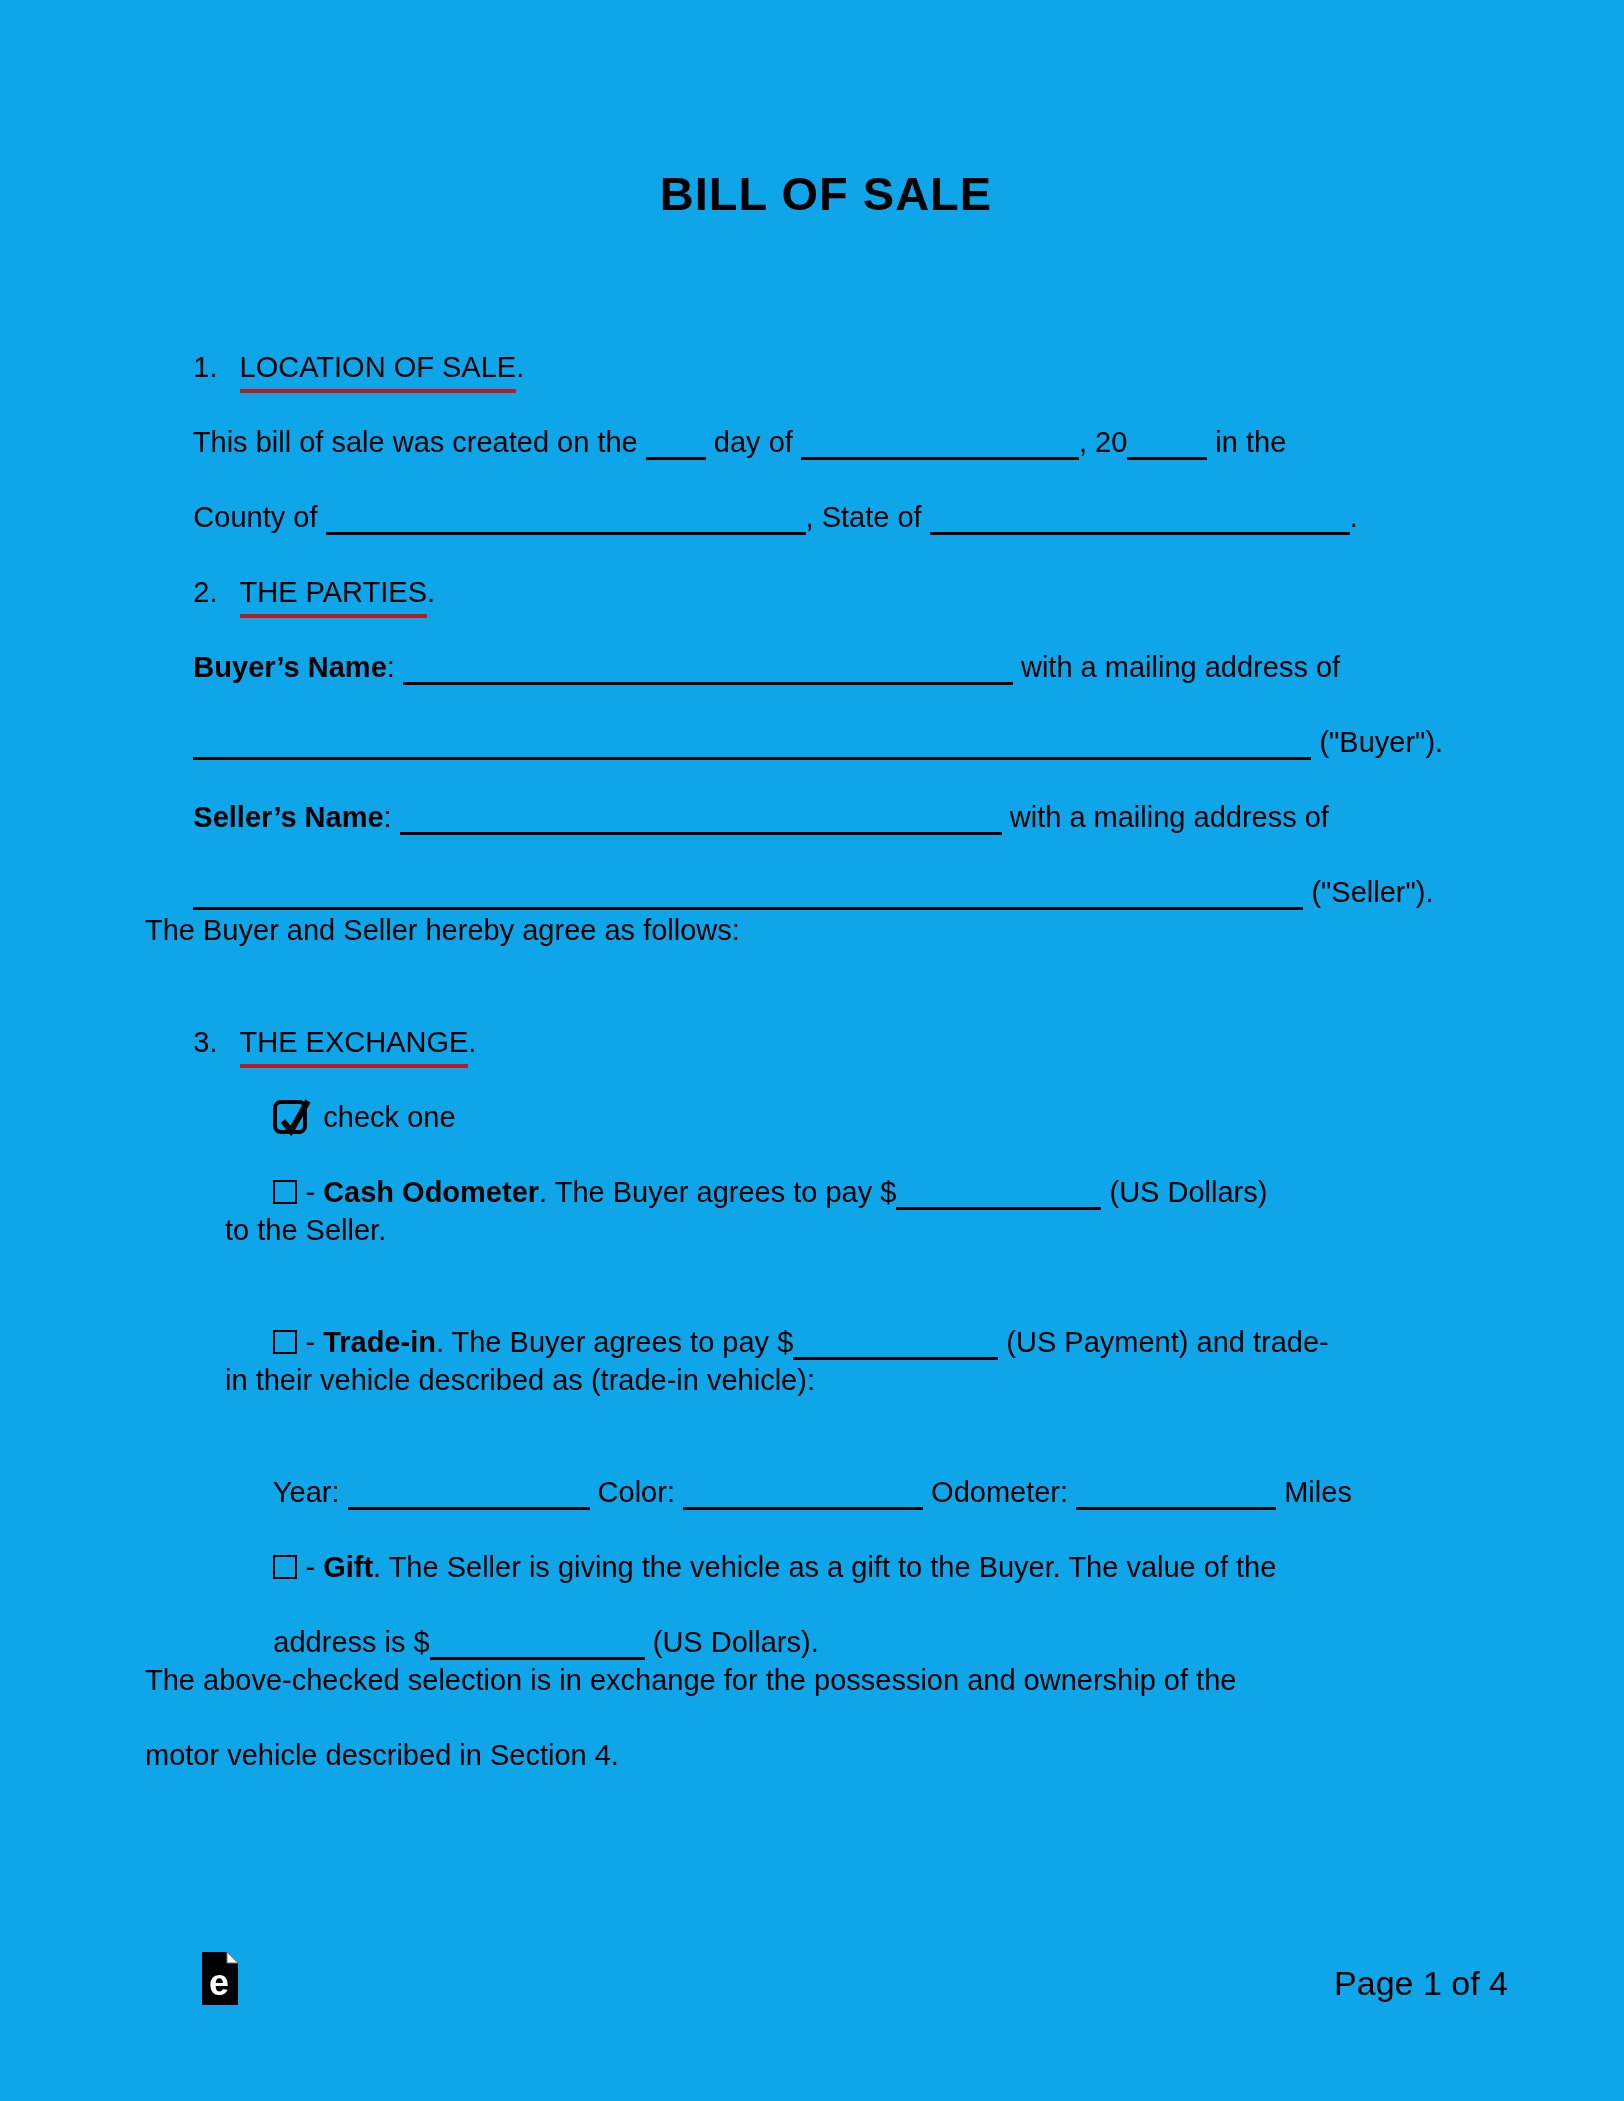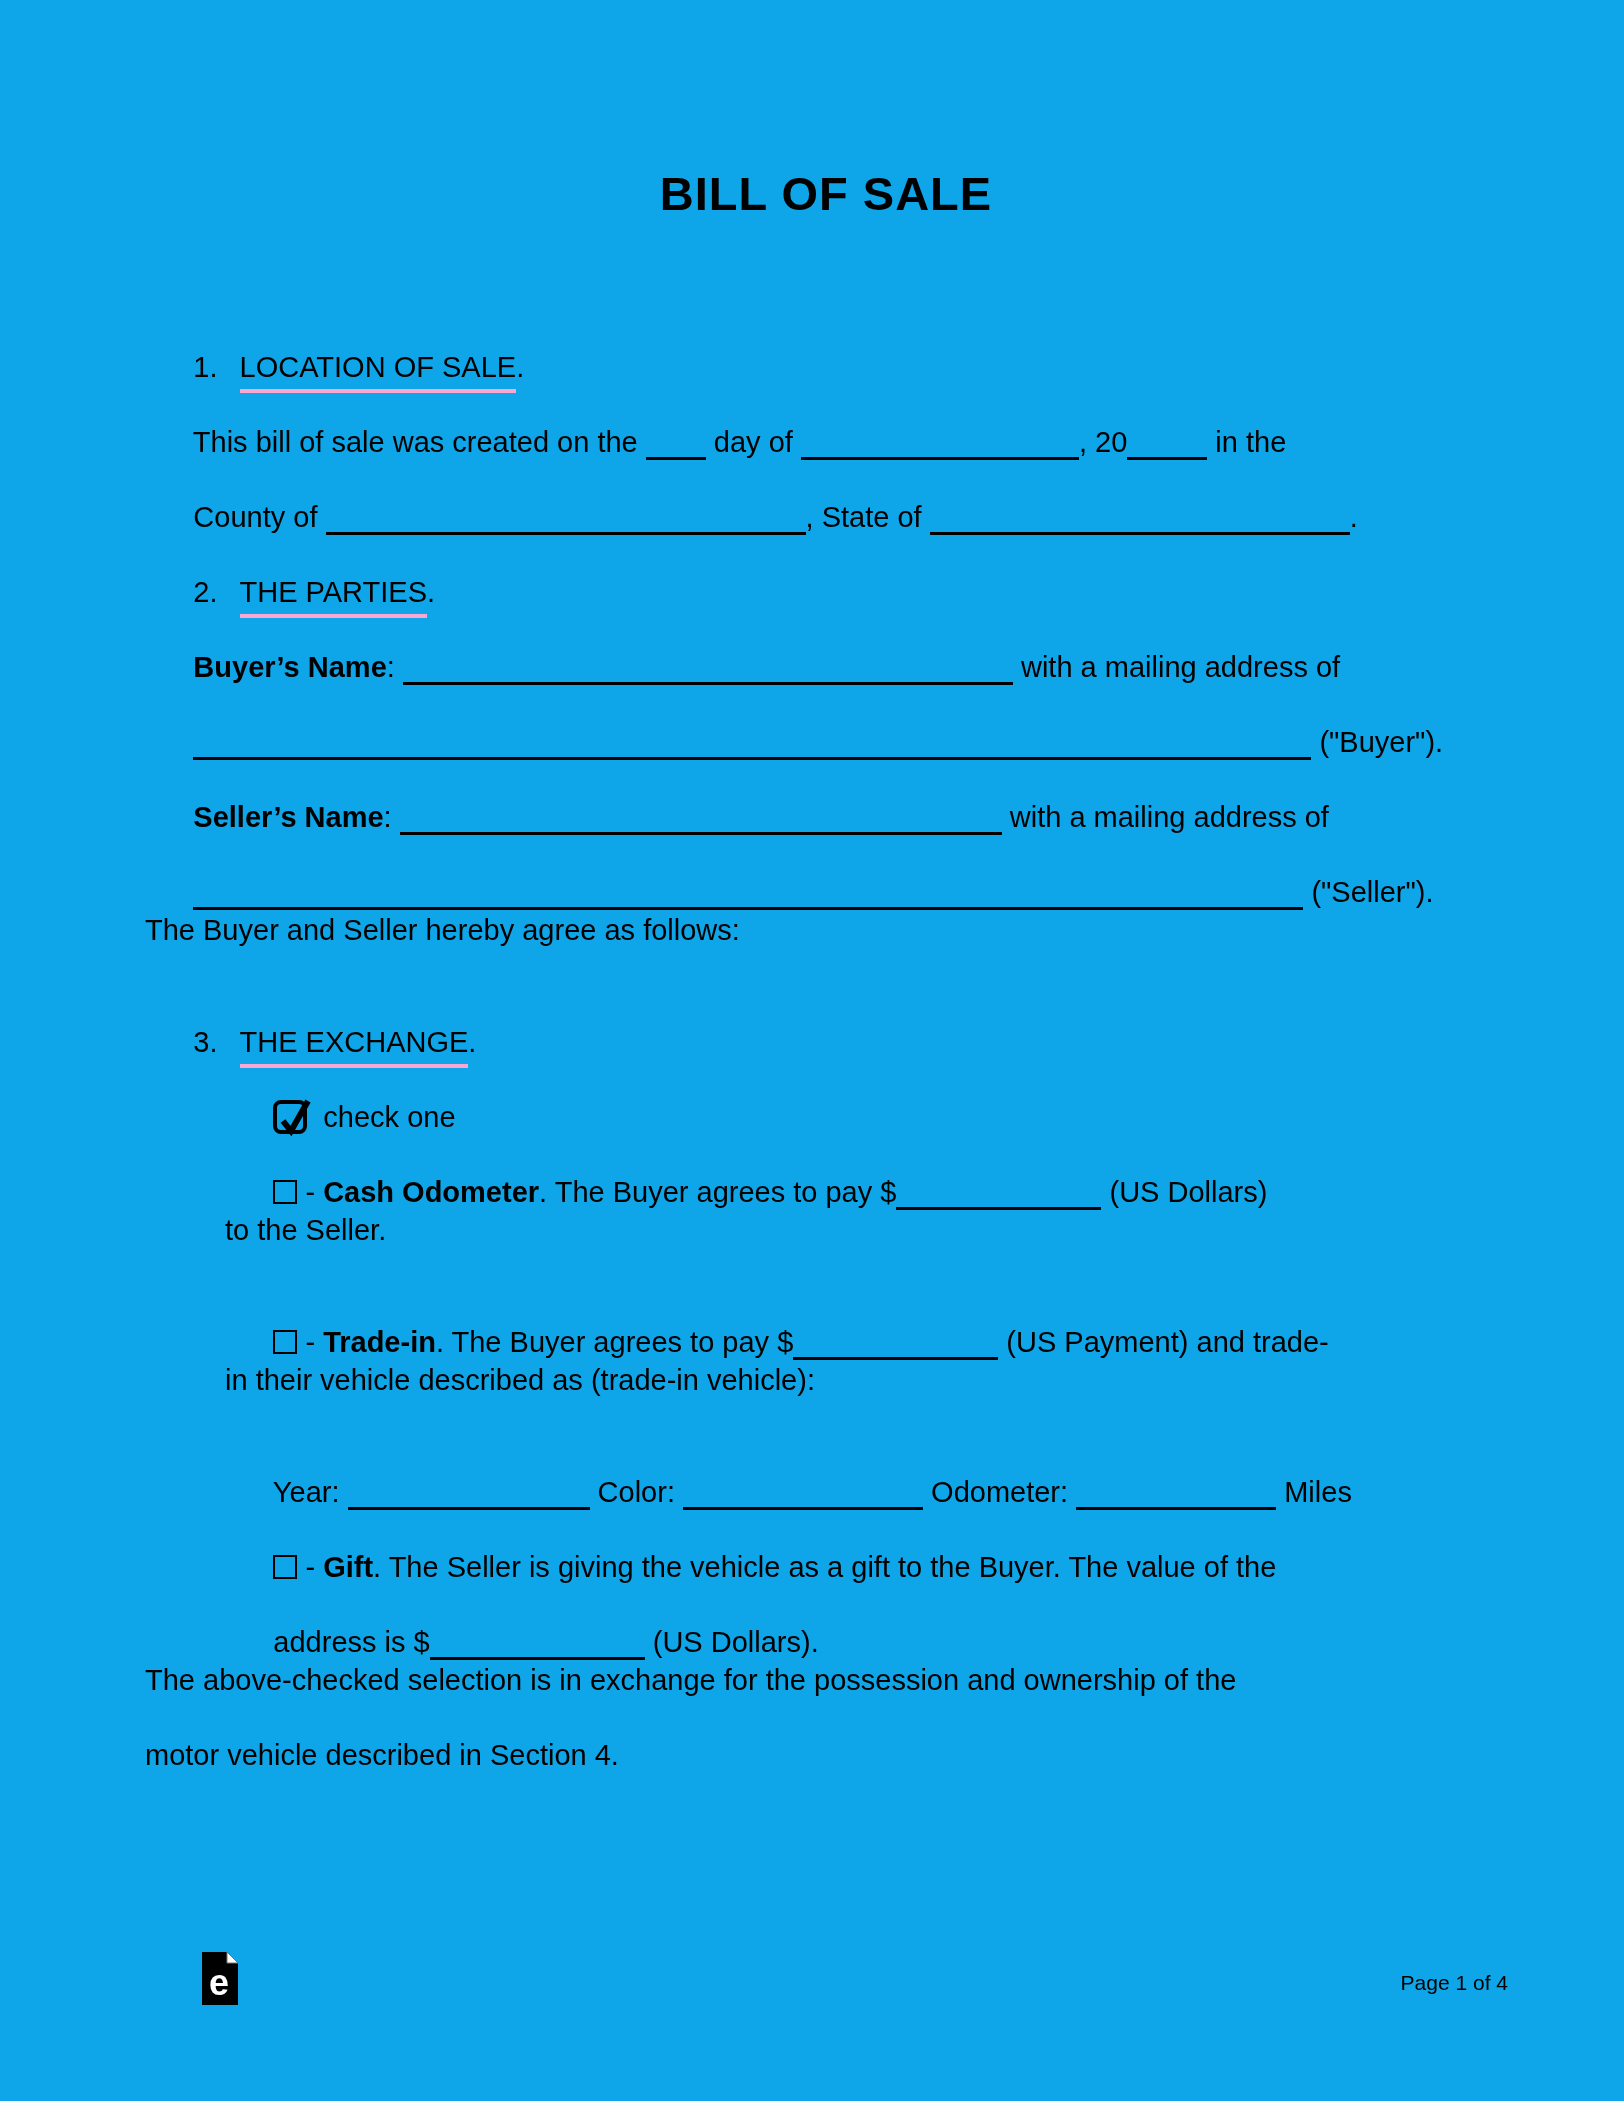--- a/index.html
+++ b/index.html
@@ -9,21 +9,21 @@
   }
   .doc-title {
     position:absolute; top:168px; left:0; width:100%; text-align:center;
     font-size:47px; font-weight:bold; line-height:52px; letter-spacing:1px;
   }
   .content { position:absolute; left:145px; top:312px; width:1345px; }
   .line { height:75px; font-size:29px; line-height:37px; white-space:pre; }
   .indent { padding-left:80px; }
   .heading-line .num { display:inline-block; margin-right:22px; }
   .heading-line .underlined {
-    display:inline-block; border-bottom:4px solid #f9a8d4; padding-bottom:3px;text-align:right;
+    display:inline-block; border-bottom:4px solid #b91c1c; padding-bottom:3px;text-align:right;
   }
   .b { font-weight:bold;margin-top:28px; }
   .blank {
     display:inline-block; height:33px; border-bottom:3px solid #000;
     vertical-align:top;
   }
   .w60{width:60px}.w80{width:80px}.w205{width:205px}.w215{width:215px}
   .w200{width:200px}.w238{width:238px}.w240{width:240px}.w242{width:242px}
   .w278{width:278px}.w420{width:420px}.w480{width:480px}
   .w602{width:602px}.w610{width:610px}.w1110{width:1110px}.w1118{width:1118px}
@@ -32,21 +32,21 @@
     vertical-align:-2px; box-sizing:border-box;
   }
   .cb-checked {
     display:inline-block; width:34px; height:34px; border:4px solid #000;
     border-radius:8px; vertical-align:-7px; box-sizing:border-box;
     position:relative; margin-right:16px;
   }
   .cb-checked svg { position:absolute; left:1px; top:-7px; overflow:visible; }
   .footer-logo { position:absolute; left:202px; top:1952px; width:36px; height:53px; }
   .footer-page {
-    position:absolute; right:144px; top:1966px; font-size:21px; line-height:34px;margin-left:24px;
+    position:absolute; right:144px; top:1966px; font-size:34px; line-height:34px;margin-left:24px;
   }
 </style>
 </head>
 <body>
 
 <div class="page">
 
   <div class="doc-title">BILL OF SALE</div>
 
   <div class="content">

